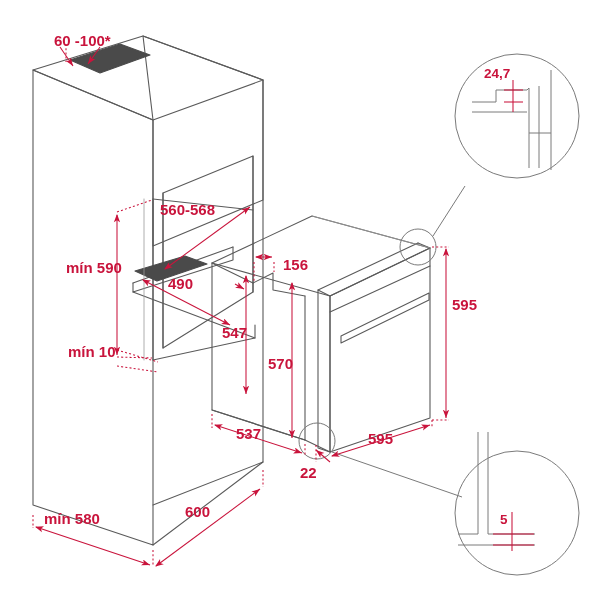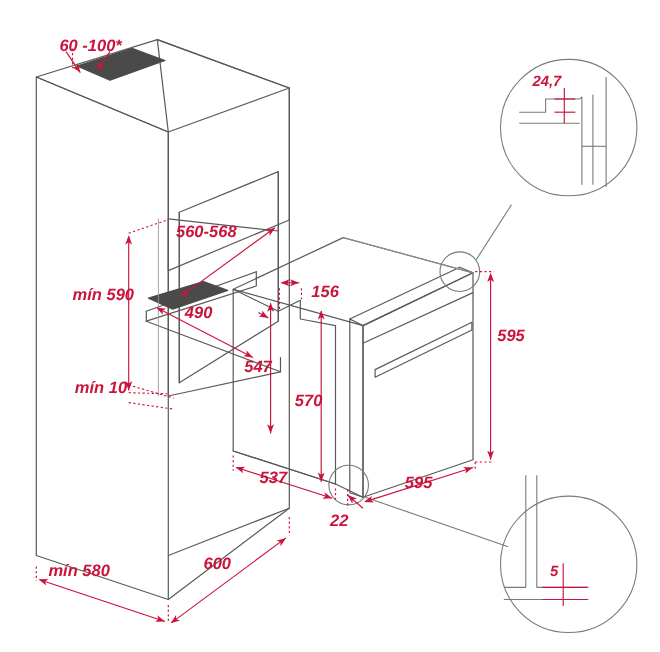--- a/index.html
+++ b/index.html
@@ -11,21 +11,20 @@
     width: 600px;
     height: 593px;
     overflow: hidden;
     font-family: "Liberation Sans", sans-serif;
   }
   #stage {
     position: relative;
     width: 540px;
     height: 593px;
     background: #ffffff;
-    font-style: italic;
   }
   svg#drawing {
     position: absolute;
     top: 0;
     left: 0;
     width: 600px;
     height: 593px;
     display: block;
   }
   .dimtext {

